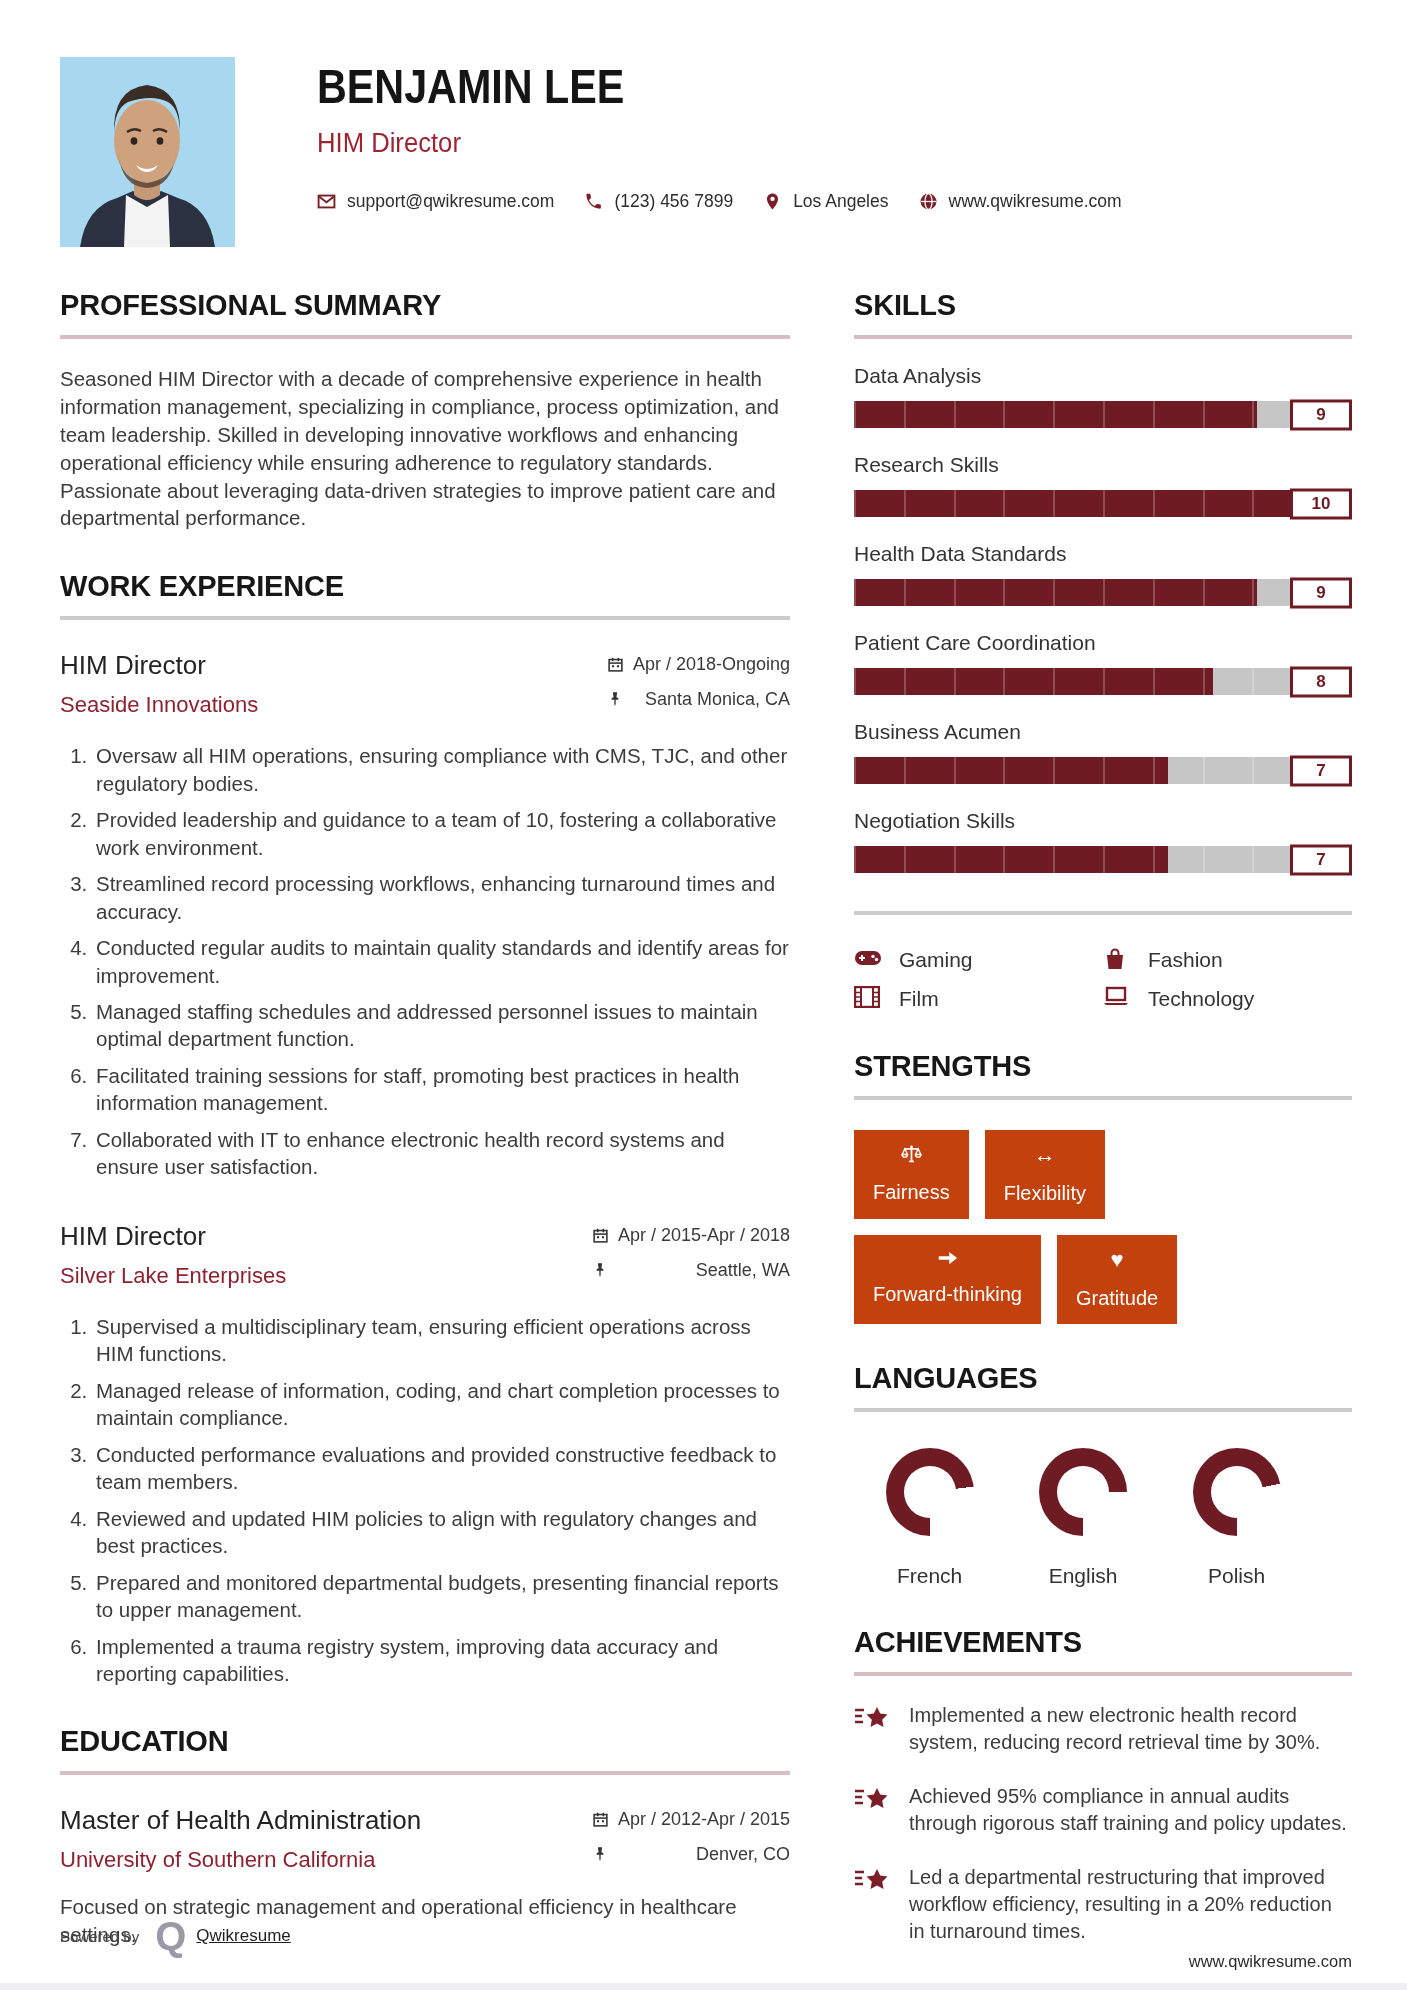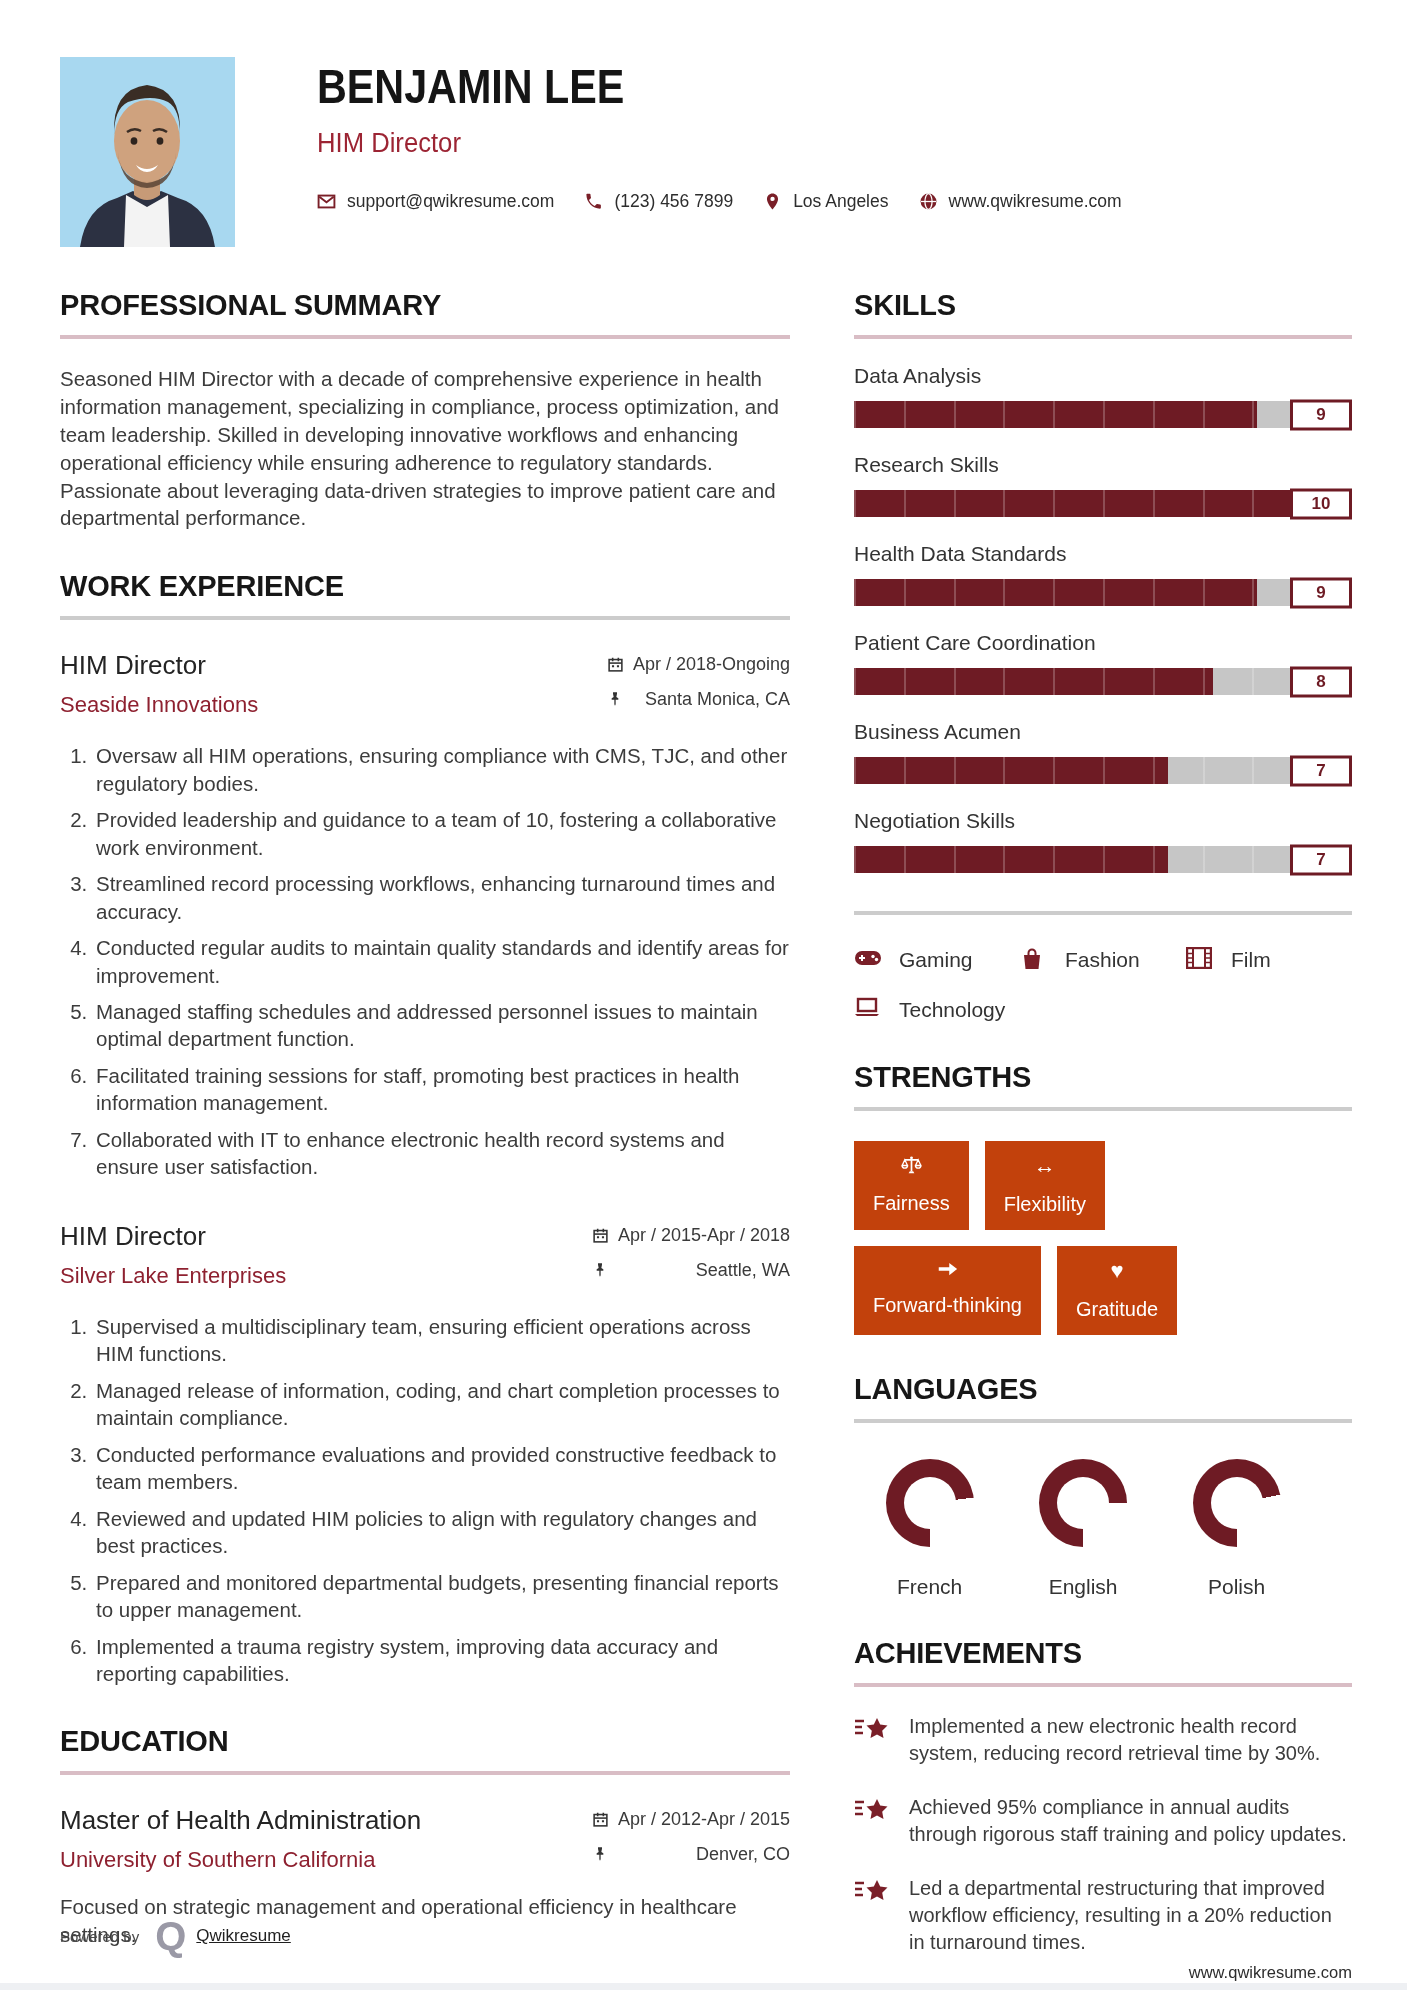--- a/index.html
+++ b/index.html
@@ -48,21 +48,21 @@
   .skill-label { font-size:21px; color:#333333; }
   .skill-bar { position:relative; margin-top:13px; height:27px; background:#c6c6c6; }
   .skill-bar::after { content:""; position:absolute; inset:0;
     background:repeating-linear-gradient(90deg, rgba(255,255,255,.22) 0 2px, transparent 2px 10%); pointer-events:none; }
   .skill-fill { height:100%; background:#6e1b24; }
   .skill-score { position:absolute; right:0; top:50%; transform:translateY(-50%); z-index:2;
     width:62px; height:31px; background:#fff; border:3px solid #6e1b24; display:flex; align-items:center;
     justify-content:center; font-size:17px; font-weight:bold; color:#6e1b24; }
 
   
-  .interests-grid { display:grid; grid-template-columns:1fr 1fr 1fr; row-gap:24px; margin-top:32px; }
+  .interests-grid { display:grid; grid-template-columns:1fr 1fr; row-gap:13px; margin-top:32px; }
   .interest { display:flex; align-items:center; gap:17px; font-size:21px; color:#333; }
   .iicon { width:28px; height:26px; display:inline-flex; }
 
   
   .chip-rows { margin-top:30px; }
   .chip-row { display:flex; gap:16px; }
   .chip-row + .chip-row { margin-top:16px; }
   .chip { display:inline-flex; align-items:center; gap:16px; background:#c2410c; color:#fff;
     font-size:20px; padding:14px 19px;flex-direction:column; }
   .chip .cgl { font-size:22px; line-height:1; }

